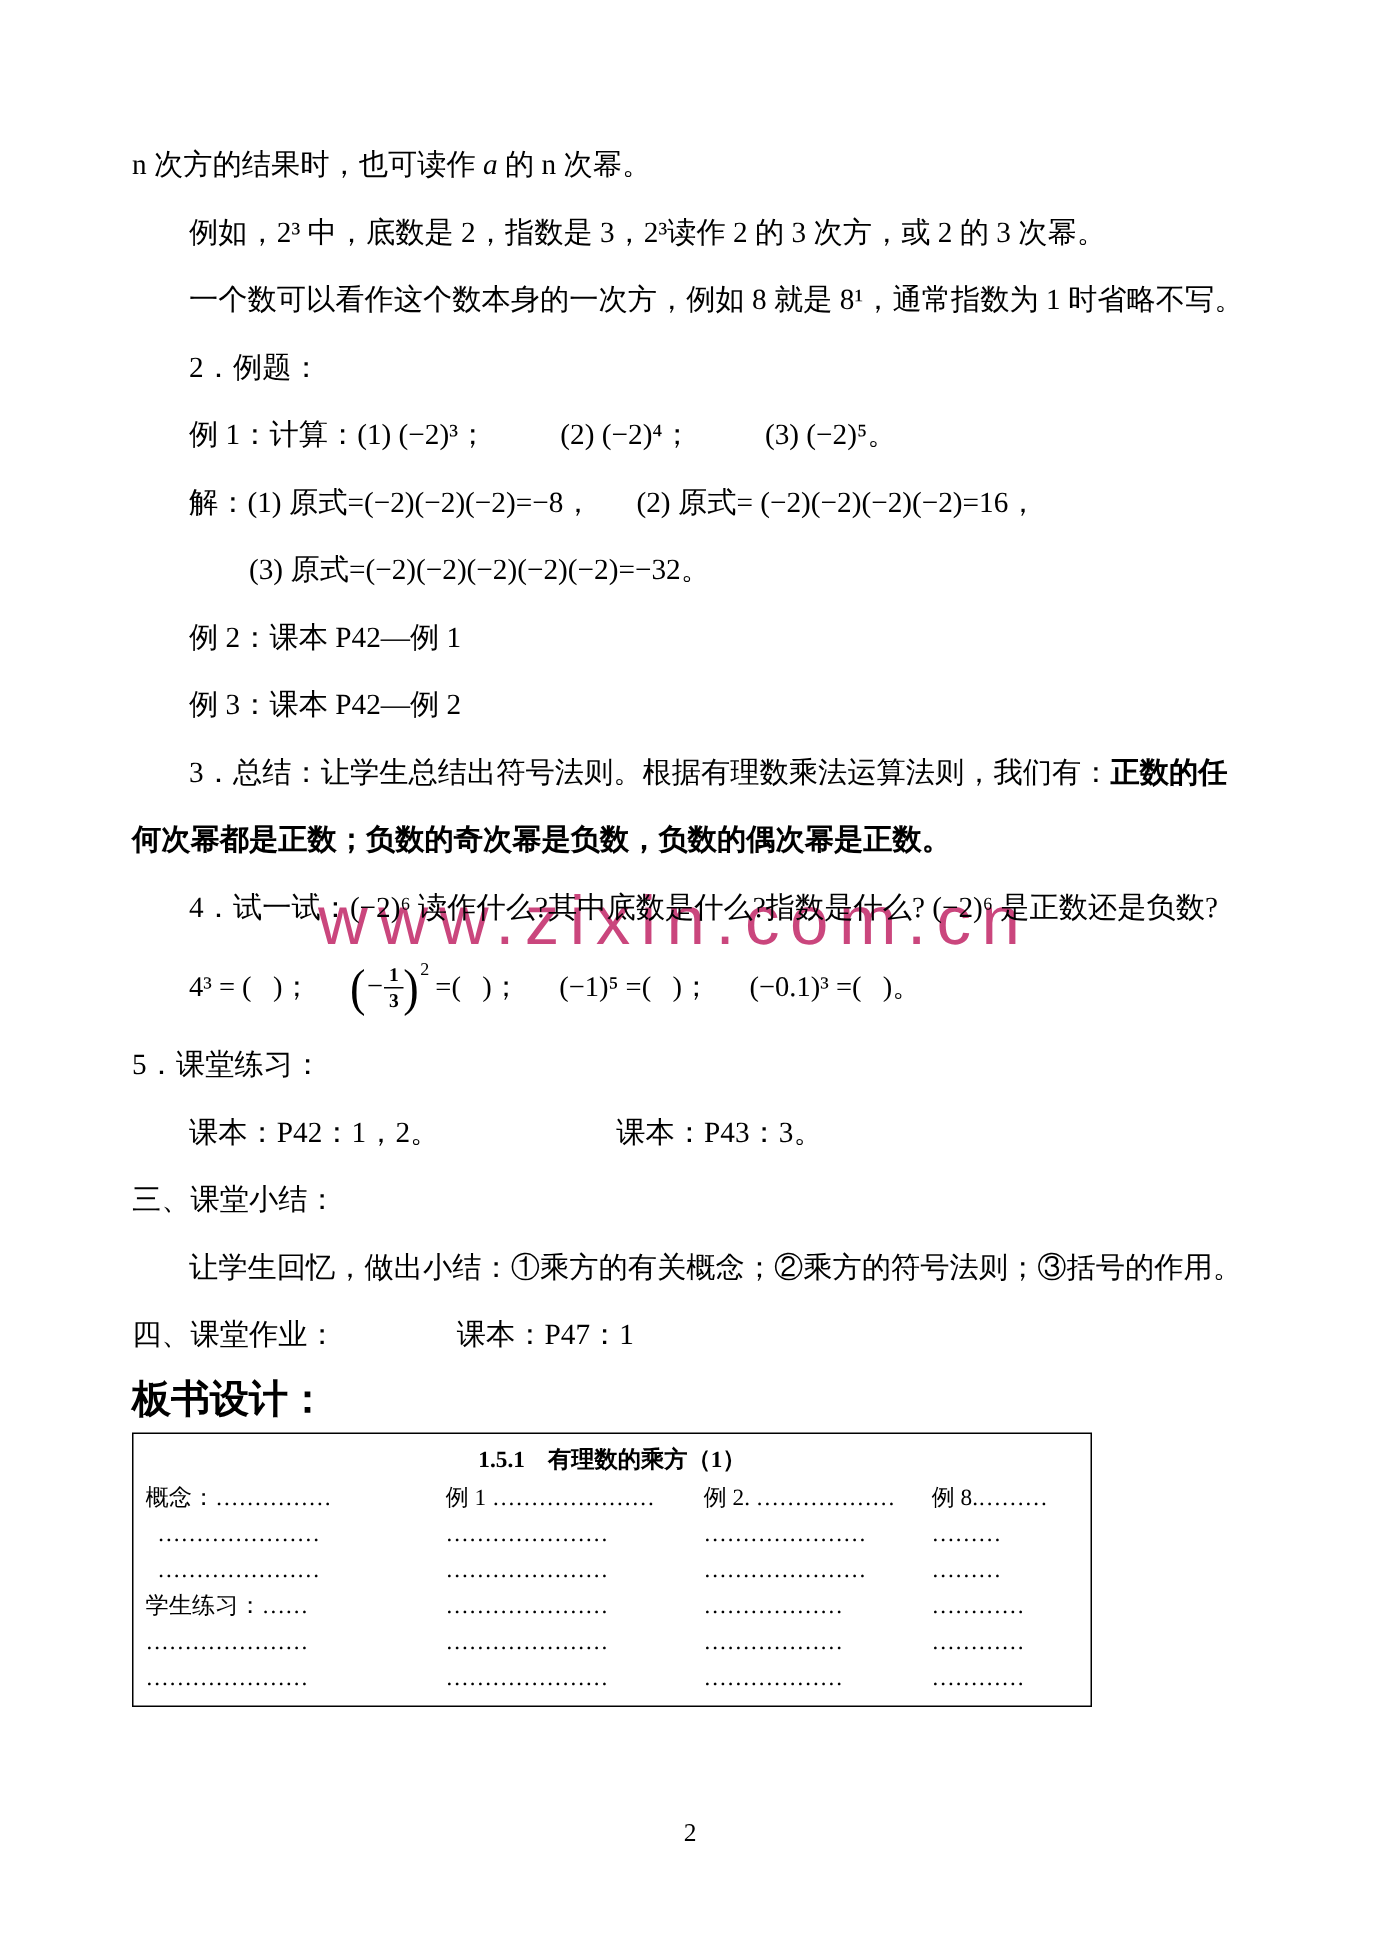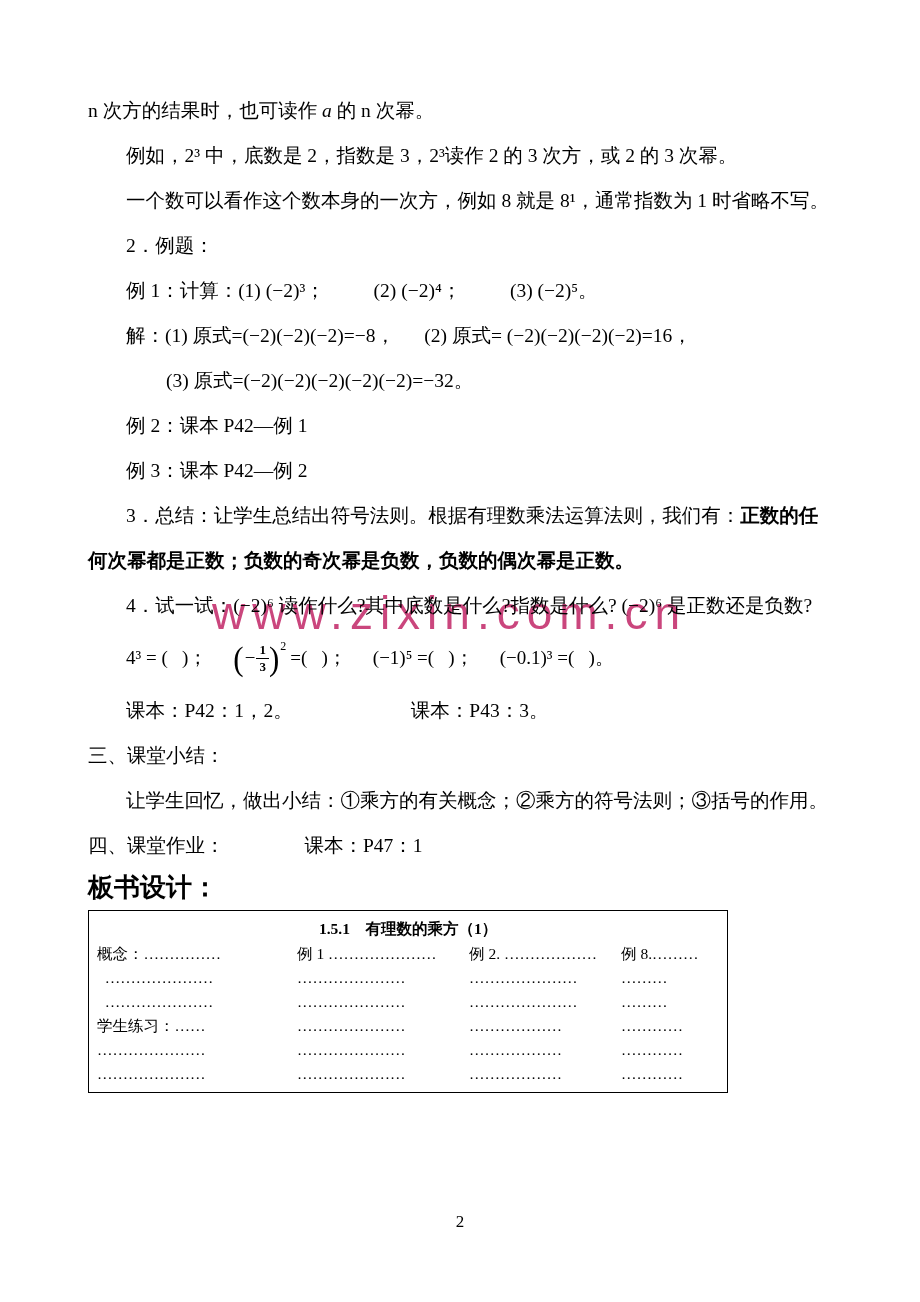--- a/index.html
+++ b/index.html
@@ -143,20 +143,21 @@
 
     <p class="para ind">4．试一试：(−2)⁶ 读作什么?其中底数是什么?指数是什么? (−2)⁶ 是正数还是负数?</p>
 
     <div class="eq-line">
       <span class="eq">4³ = (   )；</span>
       <span class="eq frac-wrap"><span class="bigp">(</span><span class="fsign">−</span><span class="frac"><span class="fnum">1</span><span class="fden">3</span></span><span class="bigp">)</span><sup class="fexp">2</sup><span class="frest">=(   )；</span></span>
       <span class="eq">(−1)⁵ =(   )；</span>
       <span class="eq">(−0.1)³ =(   )。</span>
     </div>
 
+    <p class="para">5．课堂练习：</p>
 
     <p class="para ind"><span>课本：P42：1，2。</span><span class="gap-a">课本：P43：3。</span></p>
 
     <p class="para">三、课堂小结：</p>
 
     <p class="para ind">让学生回忆，做出小结：①乘方的有关概念；②乘方的符号法则；③括号的作用。</p>
 
     <p class="para"><span>四、课堂作业：</span><span class="gap-b">课本：P47：1</span></p>
 
     <p class="board-heading">板书设计：</p>

